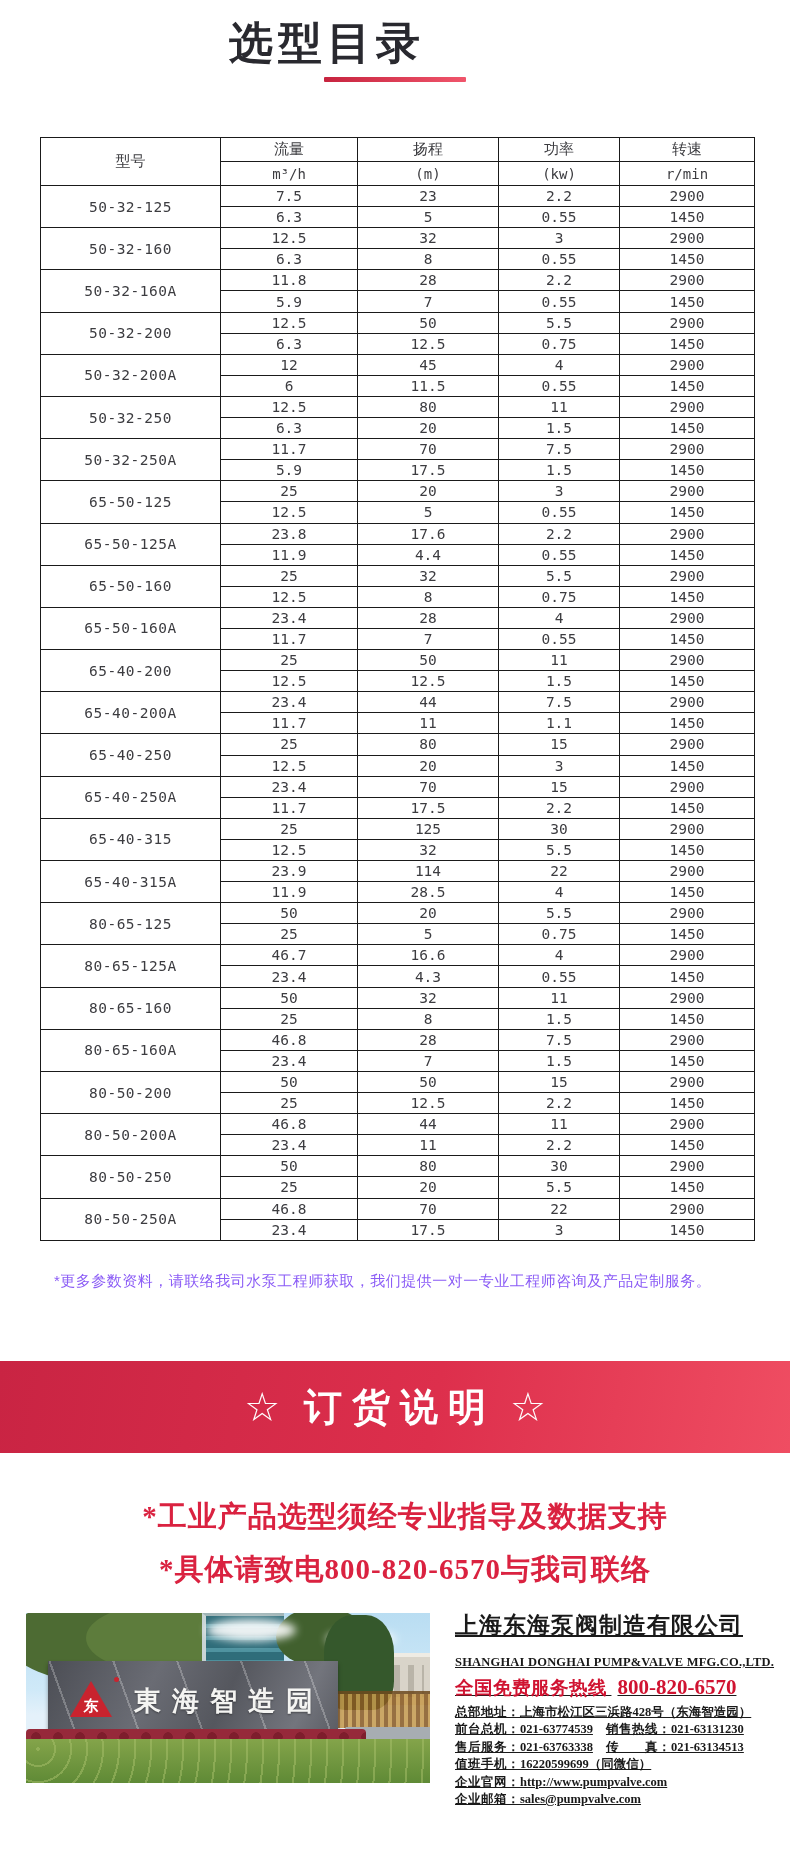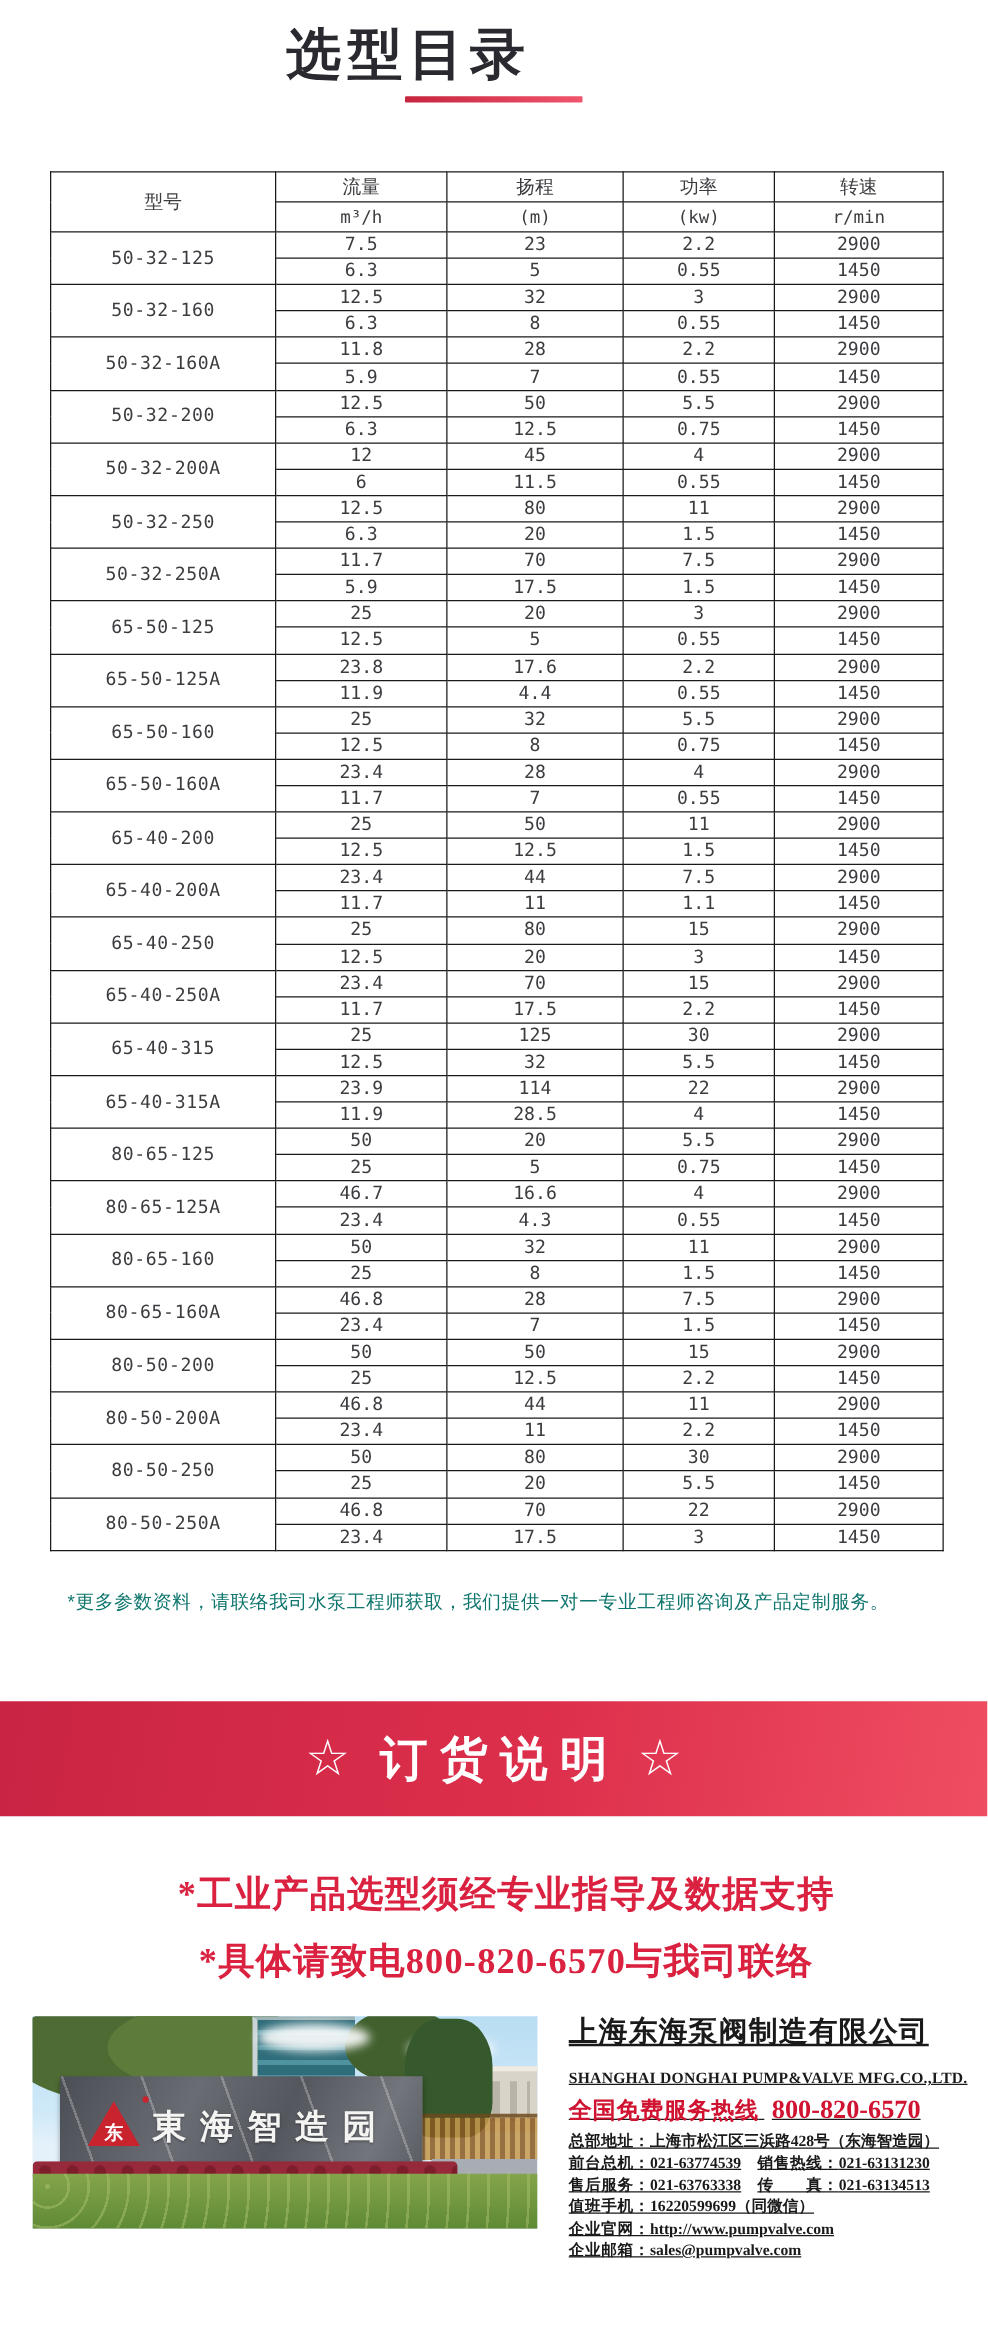--- a/index.html
+++ b/index.html
@@ -30,21 +30,21 @@
   table.sel th{
     height:23px;font-size:15px;font-weight:normal;
     font-family:"DejaVu Sans","Liberation Sans",sans-serif;
   }
   table.sel th.unit{font-family:"DejaVu Sans Mono","Liberation Mono",monospace;font-size:14px;}
   table.sel td{height:20.1px;font-size:14.5px;}
   td.model-cell{font-size:14.5px;letter-spacing:0.5px;}
   
   .note{
     position:absolute;top:1272px;left:54px;width:700px;
-    font-size:15px;color:#0f766e;letter-spacing:0.5px;
+    font-size:15px;color:#8b5cf6;letter-spacing:0.5px;
   }
   
   .order-banner{
     position:absolute;top:1361px;left:0;width:790px;height:92px;
     background:linear-gradient(100deg,#c92443 0%,#dd2f4c 55%,#ef4d62 100%);
     display:flex;align-items:center;justify-content:center;
   }
   .order-banner .star{color:#ffffff;font-size:40px;line-height:1;margin:0 14px;}
   .order-banner .banner-title{
     color:#ffffff;font-size:38px;font-weight:bold;letter-spacing:10px;text-indent:10px;
@@ -86,21 +86,21 @@
     border-top:3px solid #6e4a1e;opacity:.85;
   }
   .stone-sign{
     position:absolute;top:48px;left:22px;width:290px;height:75px;
     background:linear-gradient(115deg,#4c4e55 0%,#6a6c74 35%,#55575e 60%,#73757d 85%,#5a5c63 100%);
     box-shadow:0 3px 4px rgba(0,0,0,.35);
   }
   .stone-sign:before{content:"";position:absolute;inset:0;opacity:.25;
     background:repeating-linear-gradient(70deg,transparent 0 26px,#ffffff 26px 28px,transparent 28px 60px);}
   .sign-text{
-    position:absolute;top:22px;left:74px;color:#f4f4f2;font-size:27px;font-weight:bold;
+    position:absolute;top:22px;left:86px;color:#f4f4f2;font-size:27px;font-weight:bold;
     letter-spacing:11px;white-space:nowrap;text-shadow:0 1px 2px rgba(0,0,0,.4);
   }
   .sign-logo{
     position:absolute;top:20px;left:22px;width:42px;height:36px;
     background:#c9232e;clip-path:polygon(50% 0,100% 100%,0 100%);
   }
   .sign-logo span{
     position:absolute;bottom:1px;left:0;width:42px;text-align:center;
     color:#ffffff;font-size:15px;font-weight:bold;
   }

